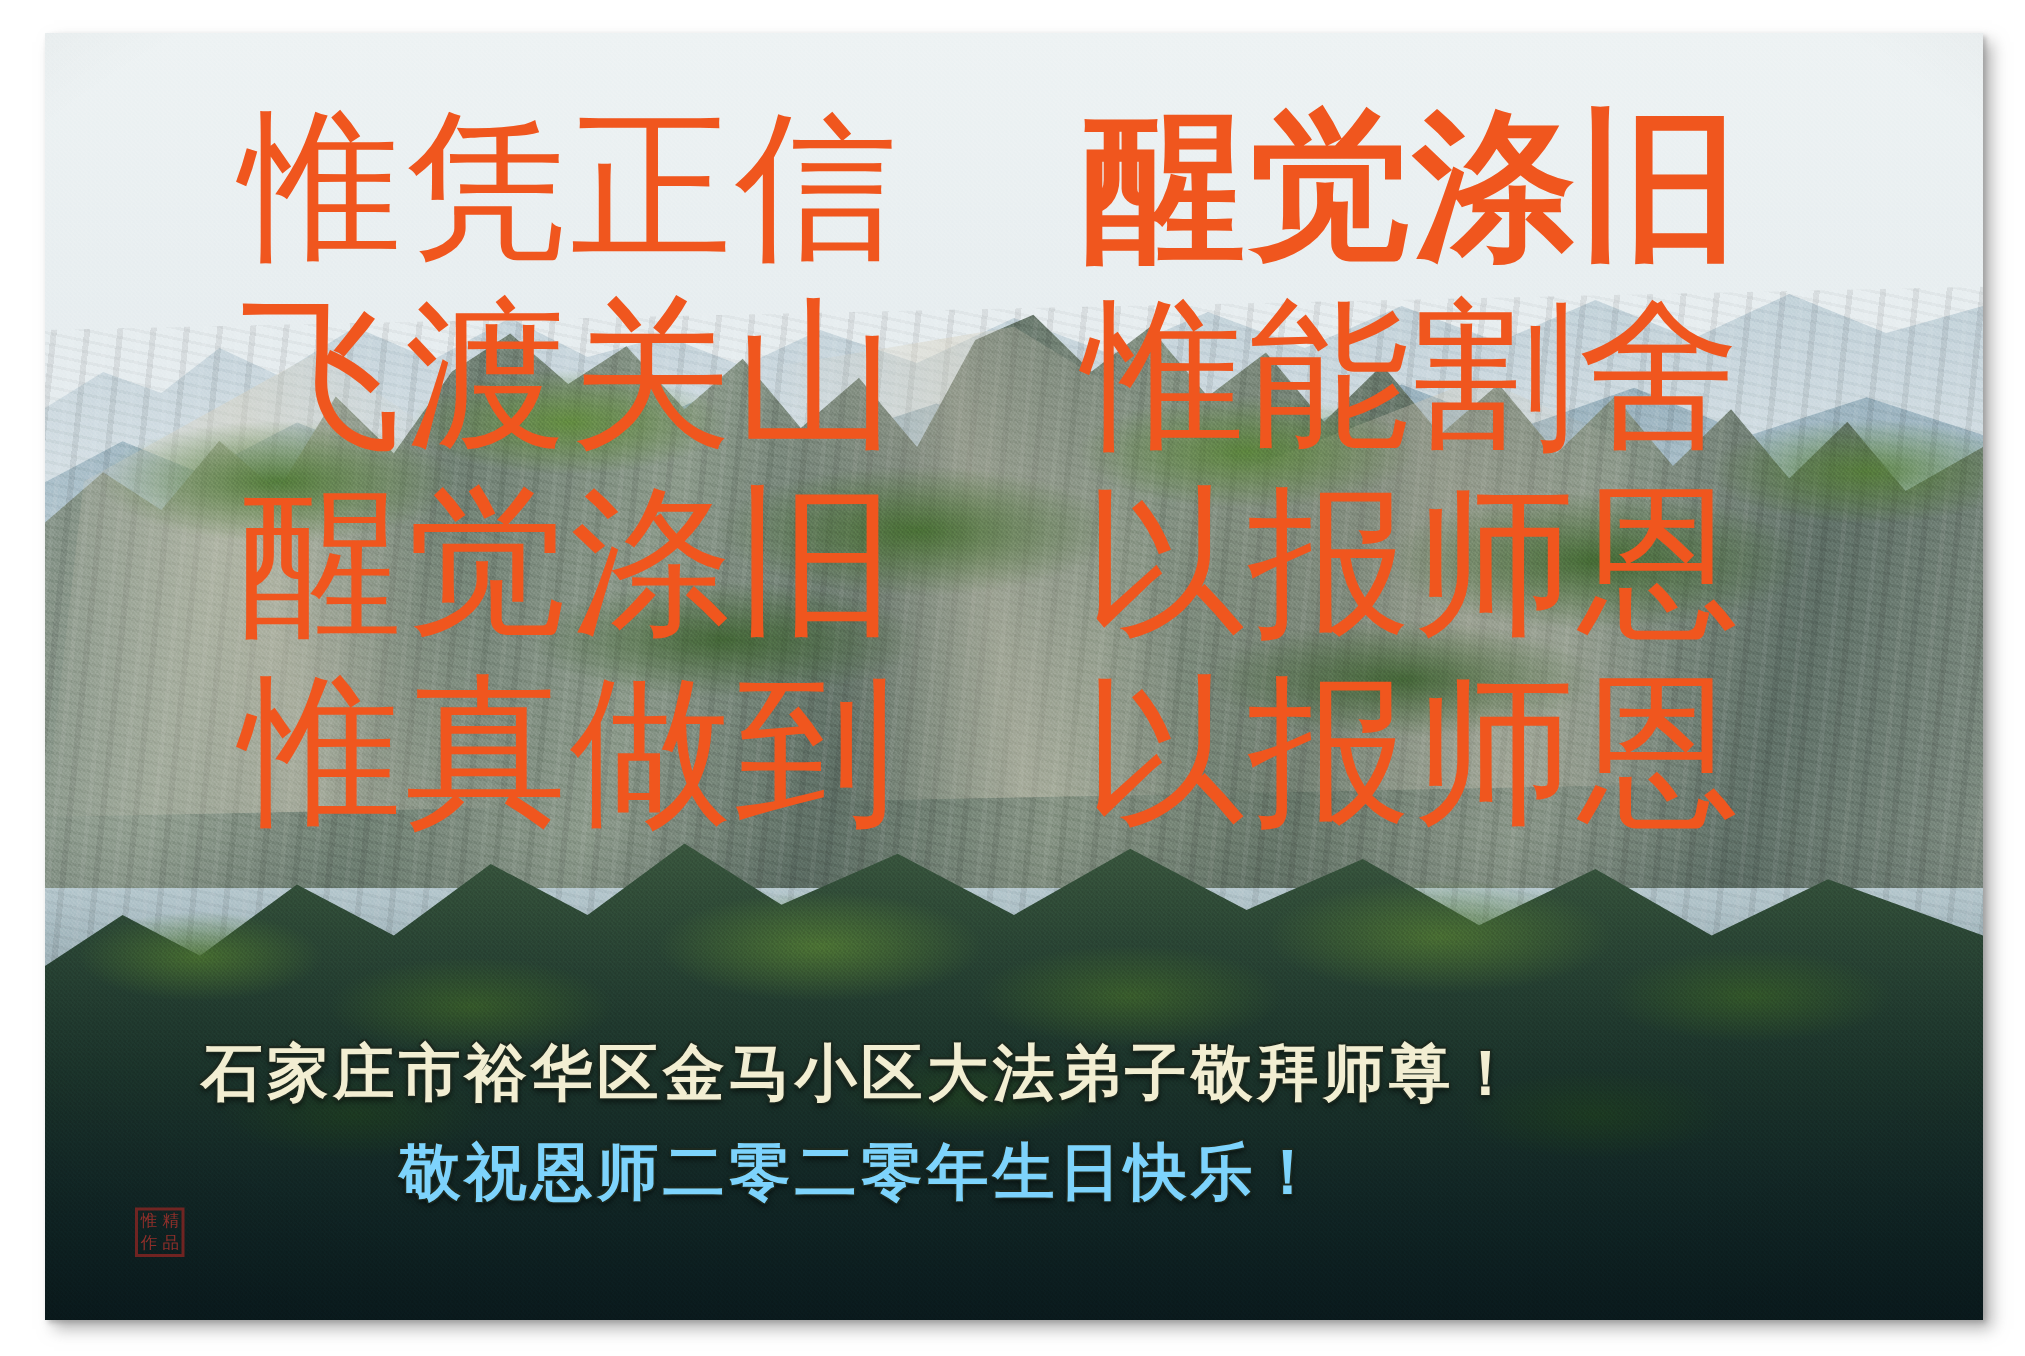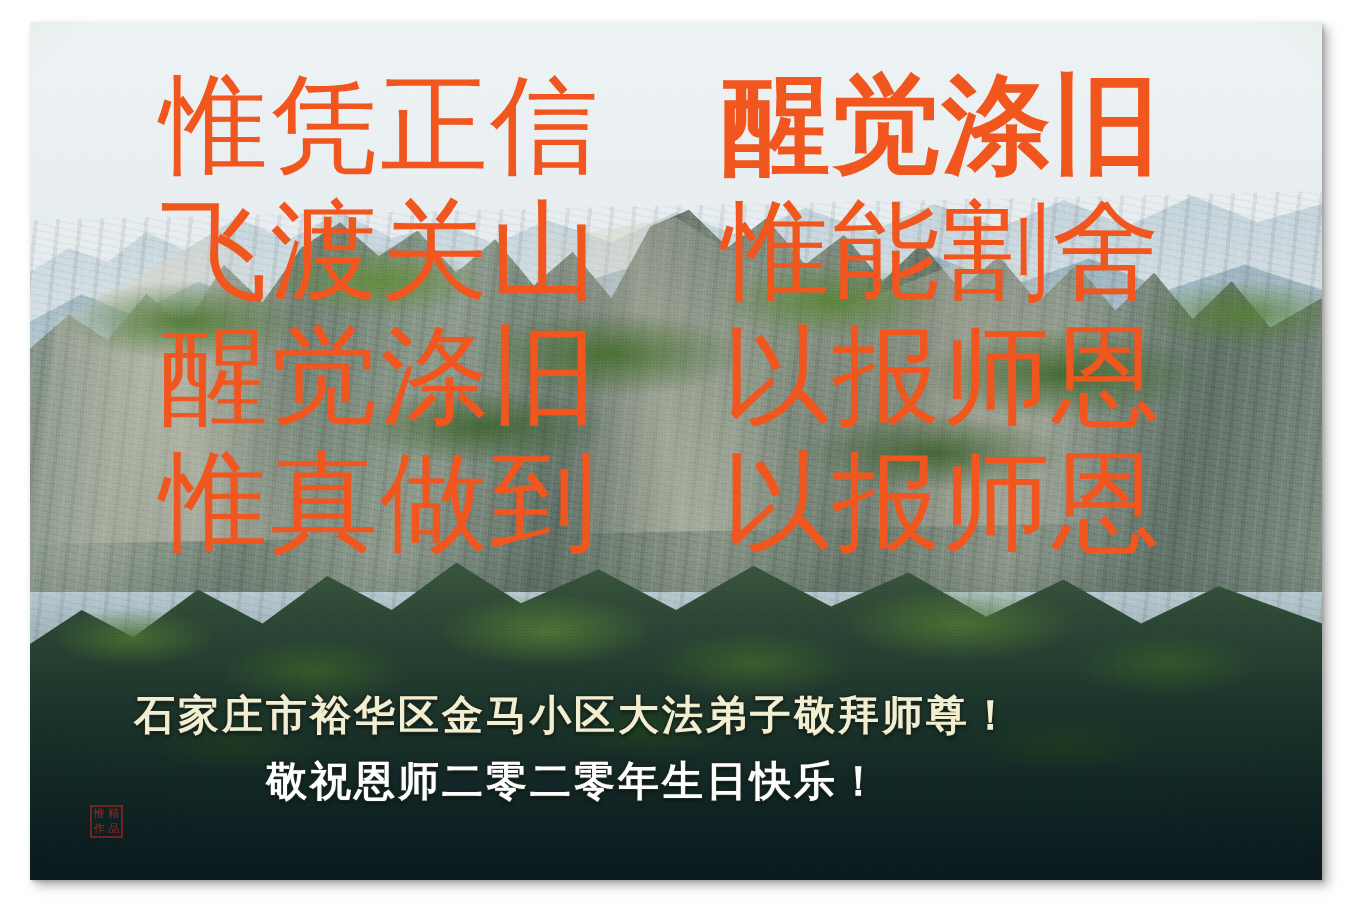--- a/index.html
+++ b/index.html
@@ -284,21 +284,21 @@
 
       <div class="couplet-row">
         <div class="couplet-col left" style="color: rgb(240, 86, 30);">惟真做到</div>
         <div class="couplet-col right" style="color: rgb(240, 86, 30);">以报师恩</div>
       </div>
 
     </div>
 
     <div id="dedication">
       <div class="ded-line" style="color: rgb(242, 238, 210); text-shadow: rgb(29, 42, 32) 0px 0px 2px, rgb(29, 42, 32) 1px 1px 0px, rgb(29, 42, 32) -1px 1px 0px, rgb(29, 42, 32) 1px -1px 0px, rgb(29, 42, 32) -1px -1px 0px, rgba(0, 0, 0, 0.65) 0px 2px 4px;">石家庄市裕华区金马小区大法弟子敬拜师尊！</div>
-      <div class="ded-line" style="color: #ffffff; text-shadow: rgb(29, 42, 32) 0px 0px 2px, rgb(29, 42, 32) 1px 1px 0px, rgb(29, 42, 32) -1px 1px 0px, rgb(29, 42, 32) 1px -1px 0px, rgb(29, 42, 32) -1px -1px 0px, rgba(0, 0, 0, 0.65) 0px 2px 4px;">敬祝恩师二零二零年生日快乐！</div>
+      <div class="ded-line" style="color: #7dd3fc; text-shadow: rgb(29, 42, 32) 0px 0px 2px, rgb(29, 42, 32) 1px 1px 0px, rgb(29, 42, 32) -1px 1px 0px, rgb(29, 42, 32) 1px -1px 0px, rgb(29, 42, 32) -1px -1px 0px, rgba(0, 0, 0, 0.65) 0px 2px 4px;">敬祝恩师二零二零年生日快乐！</div>
     </div>
 
     <div id="seal">
       <span>惟</span>
       <span>精</span>
       <span>作</span>
       <span>品</span>
     </div>
 
   </div>

